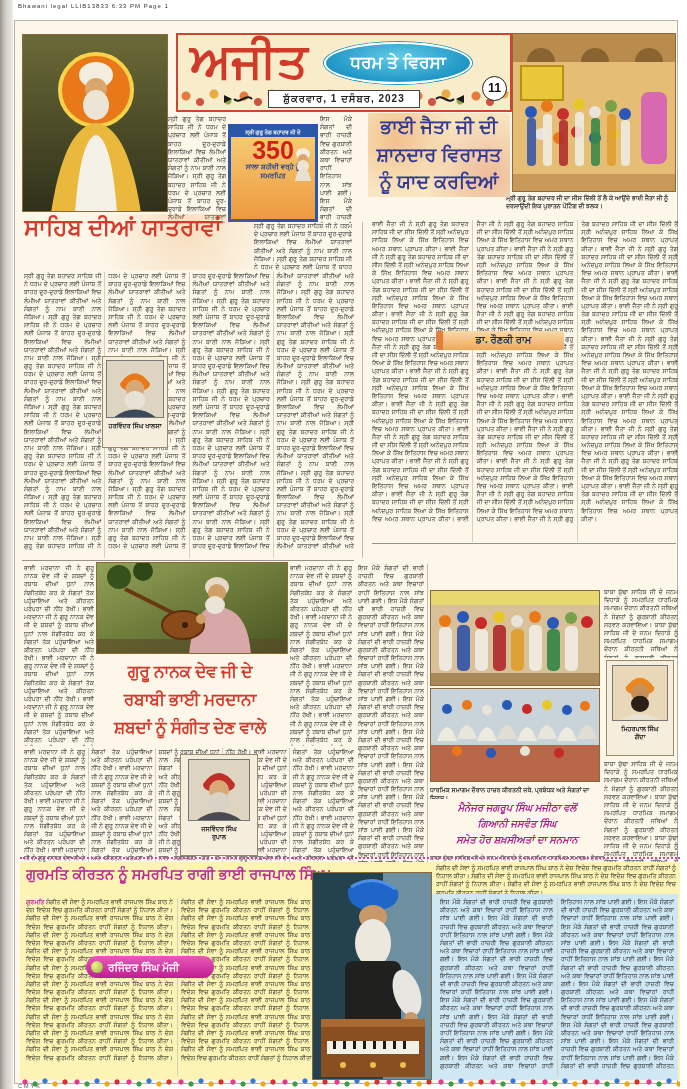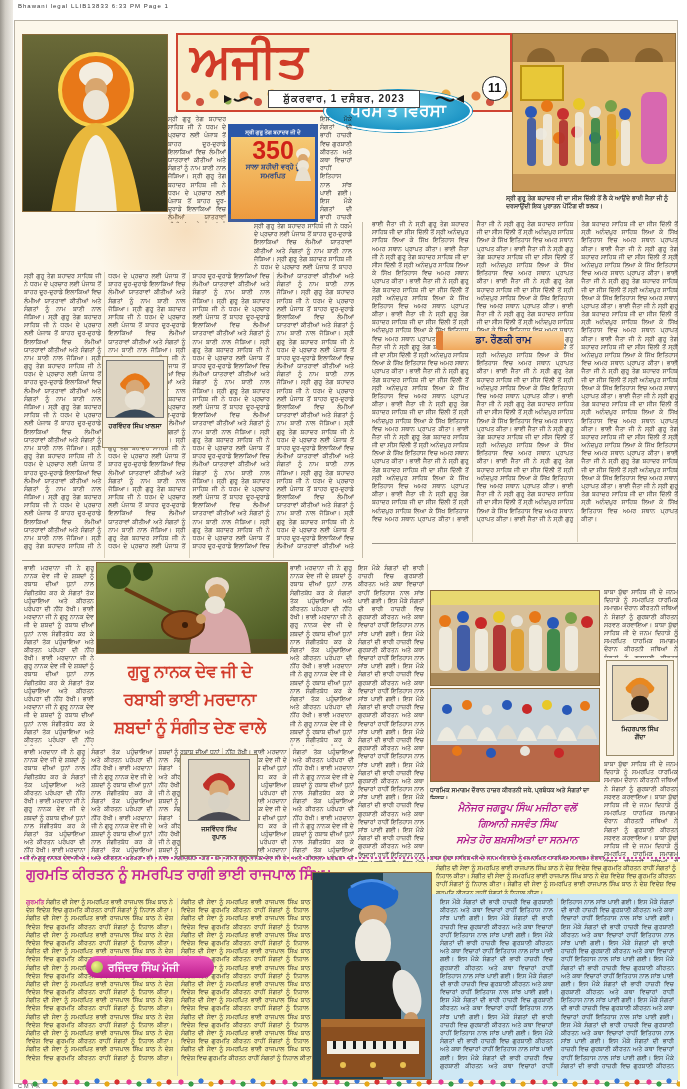--- a/index.html
+++ b/index.html
@@ -18,21 +18,21 @@
     background-image:
       radial-gradient(circle at 8px 10px,#e06828 4px,transparent 5px),
       radial-gradient(circle at 22px 16px,#c83828 3.5px,transparent 4.5px),
       radial-gradient(circle at 36px 8px,#e8a030 4px,transparent 5px),
       radial-gradient(circle at 50px 15px,#78a038 3px,transparent 4px);
     background-size:58px 24px;}
   .mast-title{left:12px;top:0px;font-size:48px;font-weight:bold;color:#d03a28;line-height:1.1;white-space:nowrap;}
   .section-badge{right:38px;top:7px;width:148px;height:42px;border-radius:50%;
     background:radial-gradient(ellipse at 50% 35%,#63cbe6,#1b93c4 75%);
     border:2px solid #fff;box-shadow:0 0 0 1px #1b93c4;box-sizing:border-box;
-    color:#fff;font-weight:bold;font-size:17px;text-align:center;line-height:38px;white-space:nowrap;overflow:hidden;margin-top:48px;}
+    color:#fff;font-weight:bold;font-size:17px;text-align:center;line-height:38px;white-space:nowrap;overflow:hidden;}
   .page-circle{right:3px;top:41px;width:25px;height:25px;border-radius:50%;background:#fff;
     border:1.5px solid #222;box-sizing:border-box;text-align:center;line-height:22px;
     font-size:12.5px;font-weight:bold;color:#111;}
   .date-row{left:0;right:0;bottom:2px;display:flex;justify-content:center;align-items:center;gap:14px;}
   .date-box{background:#fff;border:1px solid #444;padding:2px 14px;font-size:10px;font-weight:bold;
     color:#222;letter-spacing:1px;white-space:nowrap;}
   
   .painting{box-sizing:border-box;border:1px solid #8a6a3a;overflow:hidden;}
   
   .tb-headline{left:24px;top:214px;width:232px;height:56px;font-size:23px;font-weight:bold;
@@ -171,37 +171,43 @@
         <rect x="46" y="86" width="9" height="46" rx="4" fill="#b03030"></rect>
         <rect x="62" y="78" width="9" height="54" rx="4" fill="#f0ece0"></rect>
         <rect x="78" y="84" width="9" height="48" rx="4" fill="#3a8848"></rect>
         <rect x="94" y="80" width="9" height="52" rx="4" fill="#e0a030"></rect>
         <rect x="108" y="86" width="9" height="46" rx="4" fill="#f0ece0"></rect>
       </g>
     </svg>
   </div>
   <div class="abs caption" style="left:506px;top:194px;width:172px;height:24px;overflow:hidden;">ਸ੍ਰੀ ਗੁਰੂ ਤੇਗ ਬਹਾਦਰ ਜੀ ਦਾ ਸੀਸ ਦਿੱਲੀ ਤੋਂ ਲੈ ਕੇ ਆਉਂਦੇ ਭਾਈ ਜੈਤਾ ਜੀ ਨੂੰ ਦਰਸਾਉਂਦੀ ਇਕ ਪੁਰਾਤਨ ਪੇਂਟਿੰਗ ਦੀ ਝਲਕ।</div>
 
+  <div class="abs jaita-headline">
+    <div>ਭਾਈ ਜੈਤਾ ਜੀ ਦੀ</div>
+    <div>ਸ਼ਾਨਦਾਰ ਵਿਰਾਸਤ</div>
+    <div>ਨੂੰ ਯਾਦ ਕਰਦਿਆਂ</div>
+  </div>
 
   <div class="abs t6" style="left:168px;top:115px;width:58px;height:108px;">ਸ੍ਰੀ ਗੁਰੂ ਤੇਗ ਬਹਾਦਰ ਸਾਹਿਬ ਜੀ ਨੇ ਧਰਮ ਦੇ ਪ੍ਰਚਾਰ ਲਈ ਪੰਜਾਬ ਤੋਂ ਬਾਹਰ ਦੂਰ-ਦੁਰਾਡੇ ਇਲਾਕਿਆਂ ਵਿਚ ਲੰਮੀਆਂ ਯਾਤਰਾਵਾਂ ਕੀਤੀਆਂ ਅਤੇ ਸੰਗਤਾਂ ਨੂੰ ਨਾਮ ਬਾਣੀ ਨਾਲ ਜੋੜਿਆ। ਸ੍ਰੀ ਗੁਰੂ ਤੇਗ ਬਹਾਦਰ ਸਾਹਿਬ ਜੀ ਨੇ ਧਰਮ ਦੇ ਪ੍ਰਚਾਰ ਲਈ ਪੰਜਾਬ ਤੋਂ ਬਾਹਰ ਦੂਰ-ਦੁਰਾਡੇ ਇਲਾਕਿਆਂ ਵਿਚ ਲੰਮੀਆਂ ਯਾਤਰਾਵਾਂ ਕੀਤੀਆਂ ਅਤੇ ਸੰਗਤਾਂ ਨੂੰ ਨਾਮ ਬਾਣੀ ਨਾਲ ਜੋੜਿਆ। ਸ੍ਰੀ ਗੁਰੂ ਤੇਗ ਬਹਾਦਰ ਸਾਹਿਬ ਜੀ ਨੇ ਧਰਮ ਦੇ ਪ੍ਰਚਾਰ ਲਈ ਪੰਜਾਬ ਤੋਂ ਬਾਹਰ ਦੂਰ-ਦੁਰਾਡੇ ਇਲਾਕਿਆਂ ਵਿਚ ਲੰਮੀਆਂ ਯਾਤਰਾਵਾਂ ਕੀਤੀਆਂ ਅਤੇ ਸੰਗਤਾਂ ਨੂੰ ਨਾਮ ਬਾਣੀ ਨਾਲ ਜੋੜਿਆ। ਸ੍ਰੀ ਗੁਰੂ ਤੇਗ ਬਹਾਦਰ ਸਾਹਿਬ ਜੀ ਨੇ ਧਰਮ ਦੇ ਪ੍ਰਚਾਰ ਲਈ ਪੰਜਾਬ ਤੋਂ ਬਾਹਰ ਦੂਰ-ਦੁਰਾਡੇ ਇਲਾਕਿਆਂ ਵਿਚ ਲੰਮੀਆਂ ਯਾਤਰਾਵਾਂ ਕੀਤੀਆਂ ਅਤੇ ਸੰਗਤਾਂ ਨੂੰ ਨਾਮ ਬਾਣੀ ਨਾਲ ਜੋੜਿਆ। ਸ੍ਰੀ ਗੁਰੂ ਤੇਗ ਬਹਾਦਰ ਸਾਹਿਬ ਜੀ ਨੇ ਧਰਮ ਦੇ ਪ੍ਰਚਾਰ ਲਈ ਪੰਜਾਬ ਤੋਂ ਬਾਹਰ ਦੂਰ-ਦੁਰਾਡੇ ਇਲਾਕਿਆਂ ਵਿਚ ਲੰਮੀਆਂ ਯਾਤਰਾਵਾਂ ਕੀਤੀਆਂ ਅਤੇ ਸੰਗਤਾਂ ਨੂੰ ਨਾਮ ਬਾਣੀ ਨਾਲ ਜੋੜਿਆ।</div>
   <div class="abs emblem">
     <div class="ribbon">ਸ੍ਰੀ ਗੁਰੂ ਤੇਗ ਬਹਾਦਰ ਜੀ ਦੇ</div>
     <div class="num">350</div>
     <div class="ln">ਸਾਲਾ ਸ਼ਹੀਦੀ ਵਰ੍ਹੇ ਨੂੰ</div>
     <div class="ln">ਸਮਰਪਿਤ</div>
     <svg class="abs" style="right:2px;top:20px;" width="20" height="34" viewBox="0 0 20 34">
       <ellipse cx="10" cy="7" rx="7" ry="6" fill="#f3ede0"></ellipse>
       <circle cx="10" cy="12" r="5" fill="#d9a66e"></circle>
       <ellipse cx="10" cy="19" rx="6" ry="6" fill="#ece5d6"></ellipse>
       <path d="M2,34 C4,24 7,20 10,20 C13,20 16,24 18,34 Z" fill="#e8e0d0"></path>
     </svg>
   </div>
   <div class="abs t6" style="left:320px;top:115px;width:32px;height:108px;">ਇਸ ਮੌਕੇ ਸੰਗਤਾਂ ਦੀ ਭਾਰੀ ਹਾਜ਼ਰੀ ਵਿਚ ਗੁਰਬਾਣੀ ਕੀਰਤਨ ਅਤੇ ਕਥਾ ਵਿਚਾਰਾਂ ਰਾਹੀਂ ਇਤਿਹਾਸ ਨਾਲ ਸਾਂਝ ਪਾਈ ਗਈ। ਇਸ ਮੌਕੇ ਸੰਗਤਾਂ ਦੀ ਭਾਰੀ ਹਾਜ਼ਰੀ ਵਿਚ ਗੁਰਬਾਣੀ ਕੀਰਤਨ ਅਤੇ ਕਥਾ ਵਿਚਾਰਾਂ ਰਾਹੀਂ ਇਤਿਹਾਸ ਨਾਲ ਸਾਂਝ ਪਾਈ ਗਈ। ਇਸ ਮੌਕੇ ਸੰਗਤਾਂ ਦੀ ਭਾਰੀ ਹਾਜ਼ਰੀ ਵਿਚ ਗੁਰਬਾਣੀ ਕੀਰਤਨ ਅਤੇ ਕਥਾ ਵਿਚਾਰਾਂ ਰਾਹੀਂ ਇਤਿਹਾਸ ਨਾਲ ਸਾਂਝ ਪਾਈ ਗਈ। ਇਸ ਮੌਕੇ ਸੰਗਤਾਂ ਦੀ ਭਾਰੀ ਹਾਜ਼ਰੀ ਵਿਚ ਗੁਰਬਾਣੀ ਕੀਰਤਨ ਅਤੇ ਕਥਾ ਵਿਚਾਰਾਂ ਰਾਹੀਂ ਇਤਿਹਾਸ ਨਾਲ ਸਾਂਝ ਪਾਈ ਗਈ।</div>
 
   <div class="abs tb-headline">
+    <div>ਸਾਹਿਬ ਦੀਆਂ ਯਾਤਰਾਵਾਂ</div>
   </div>
   <div class="abs t6" style="left:254px;top:222px;width:98px;height:48px;">ਸ੍ਰੀ ਗੁਰੂ ਤੇਗ ਬਹਾਦਰ ਸਾਹਿਬ ਜੀ ਨੇ ਧਰਮ ਦੇ ਪ੍ਰਚਾਰ ਲਈ ਪੰਜਾਬ ਤੋਂ ਬਾਹਰ ਦੂਰ-ਦੁਰਾਡੇ ਇਲਾਕਿਆਂ ਵਿਚ ਲੰਮੀਆਂ ਯਾਤਰਾਵਾਂ ਕੀਤੀਆਂ ਅਤੇ ਸੰਗਤਾਂ ਨੂੰ ਨਾਮ ਬਾਣੀ ਨਾਲ ਜੋੜਿਆ। ਸ੍ਰੀ ਗੁਰੂ ਤੇਗ ਬਹਾਦਰ ਸਾਹਿਬ ਜੀ ਨੇ ਧਰਮ ਦੇ ਪ੍ਰਚਾਰ ਲਈ ਪੰਜਾਬ ਤੋਂ ਬਾਹਰ ਦੂਰ-ਦੁਰਾਡੇ ਇਲਾਕਿਆਂ ਵਿਚ ਲੰਮੀਆਂ ਯਾਤਰਾਵਾਂ ਕੀਤੀਆਂ ਅਤੇ ਸੰਗਤਾਂ ਨੂੰ ਨਾਮ ਬਾਣੀ ਨਾਲ ਜੋੜਿਆ। ਸ੍ਰੀ ਗੁਰੂ ਤੇਗ ਬਹਾਦਰ ਸਾਹਿਬ ਜੀ ਨੇ ਧਰਮ ਦੇ ਪ੍ਰਚਾਰ ਲਈ ਪੰਜਾਬ ਤੋਂ ਬਾਹਰ ਦੂਰ-ਦੁਰਾਡੇ ਇਲਾਕਿਆਂ ਵਿਚ ਲੰਮੀਆਂ ਯਾਤਰਾਵਾਂ ਕੀਤੀਆਂ ਅਤੇ ਸੰਗਤਾਂ ਨੂੰ ਨਾਮ ਬਾਣੀ ਨਾਲ ਜੋੜਿਆ। ਸ੍ਰੀ ਗੁਰੂ ਤੇਗ ਬਹਾਦਰ ਸਾਹਿਬ ਜੀ ਨੇ ਧਰਮ ਦੇ ਪ੍ਰਚਾਰ ਲਈ ਪੰਜਾਬ ਤੋਂ ਬਾਹਰ ਦੂਰ-ਦੁਰਾਡੇ ਇਲਾਕਿਆਂ ਵਿਚ ਲੰਮੀਆਂ ਯਾਤਰਾਵਾਂ ਕੀਤੀਆਂ ਅਤੇ ਸੰਗਤਾਂ ਨੂੰ ਨਾਮ ਬਾਣੀ ਨਾਲ ਜੋੜਿਆ।</div>
   <div class="abs t6 cols4" style="left:24px;top:272px;width:330px;height:286px;">ਸ੍ਰੀ ਗੁਰੂ ਤੇਗ ਬਹਾਦਰ ਸਾਹਿਬ ਜੀ ਨੇ ਧਰਮ ਦੇ ਪ੍ਰਚਾਰ ਲਈ ਪੰਜਾਬ ਤੋਂ ਬਾਹਰ ਦੂਰ-ਦੁਰਾਡੇ ਇਲਾਕਿਆਂ ਵਿਚ ਲੰਮੀਆਂ ਯਾਤਰਾਵਾਂ ਕੀਤੀਆਂ ਅਤੇ ਸੰਗਤਾਂ ਨੂੰ ਨਾਮ ਬਾਣੀ ਨਾਲ ਜੋੜਿਆ। ਸ੍ਰੀ ਗੁਰੂ ਤੇਗ ਬਹਾਦਰ ਸਾਹਿਬ ਜੀ ਨੇ ਧਰਮ ਦੇ ਪ੍ਰਚਾਰ ਲਈ ਪੰਜਾਬ ਤੋਂ ਬਾਹਰ ਦੂਰ-ਦੁਰਾਡੇ ਇਲਾਕਿਆਂ ਵਿਚ ਲੰਮੀਆਂ ਯਾਤਰਾਵਾਂ ਕੀਤੀਆਂ ਅਤੇ ਸੰਗਤਾਂ ਨੂੰ ਨਾਮ ਬਾਣੀ ਨਾਲ ਜੋੜਿਆ। ਸ੍ਰੀ ਗੁਰੂ ਤੇਗ ਬਹਾਦਰ ਸਾਹਿਬ ਜੀ ਨੇ ਧਰਮ ਦੇ ਪ੍ਰਚਾਰ ਲਈ ਪੰਜਾਬ ਤੋਂ ਬਾਹਰ ਦੂਰ-ਦੁਰਾਡੇ ਇਲਾਕਿਆਂ ਵਿਚ ਲੰਮੀਆਂ ਯਾਤਰਾਵਾਂ ਕੀਤੀਆਂ ਅਤੇ ਸੰਗਤਾਂ ਨੂੰ ਨਾਮ ਬਾਣੀ ਨਾਲ ਜੋੜਿਆ। ਸ੍ਰੀ ਗੁਰੂ ਤੇਗ ਬਹਾਦਰ ਸਾਹਿਬ ਜੀ ਨੇ ਧਰਮ ਦੇ ਪ੍ਰਚਾਰ ਲਈ ਪੰਜਾਬ ਤੋਂ ਬਾਹਰ ਦੂਰ-ਦੁਰਾਡੇ ਇਲਾਕਿਆਂ ਵਿਚ ਲੰਮੀਆਂ ਯਾਤਰਾਵਾਂ ਕੀਤੀਆਂ ਅਤੇ ਸੰਗਤਾਂ ਨੂੰ ਨਾਮ ਬਾਣੀ ਨਾਲ ਜੋੜਿਆ। ਸ੍ਰੀ ਗੁਰੂ ਤੇਗ ਬਹਾਦਰ ਸਾਹਿਬ ਜੀ ਨੇ ਧਰਮ ਦੇ ਪ੍ਰਚਾਰ ਲਈ ਪੰਜਾਬ ਤੋਂ ਬਾਹਰ ਦੂਰ-ਦੁਰਾਡੇ ਇਲਾਕਿਆਂ ਵਿਚ ਲੰਮੀਆਂ ਯਾਤਰਾਵਾਂ ਕੀਤੀਆਂ ਅਤੇ ਸੰਗਤਾਂ ਨੂੰ ਨਾਮ ਬਾਣੀ ਨਾਲ ਜੋੜਿਆ। ਸ੍ਰੀ ਗੁਰੂ ਤੇਗ ਬਹਾਦਰ ਸਾਹਿਬ ਜੀ ਨੇ ਧਰਮ ਦੇ ਪ੍ਰਚਾਰ ਲਈ ਪੰਜਾਬ ਤੋਂ ਬਾਹਰ ਦੂਰ-ਦੁਰਾਡੇ ਇਲਾਕਿਆਂ ਵਿਚ ਲੰਮੀਆਂ ਯਾਤਰਾਵਾਂ ਕੀਤੀਆਂ ਅਤੇ ਸੰਗਤਾਂ ਨੂੰ ਨਾਮ ਬਾਣੀ ਨਾਲ ਜੋੜਿਆ। ਸ੍ਰੀ ਗੁਰੂ ਤੇਗ ਬਹਾਦਰ ਸਾਹਿਬ ਜੀ ਨੇ ਧਰਮ ਦੇ ਪ੍ਰਚਾਰ ਲਈ ਪੰਜਾਬ ਤੋਂ ਬਾਹਰ ਦੂਰ-ਦੁਰਾਡੇ ਇਲਾਕਿਆਂ ਵਿਚ ਲੰਮੀਆਂ ਯਾਤਰਾਵਾਂ ਕੀਤੀਆਂ ਅਤੇ ਸੰਗਤਾਂ ਨੂੰ ਨਾਮ ਬਾਣੀ ਨਾਲ ਜੋੜਿਆ। ਸ੍ਰੀ ਗੁਰੂ ਤੇਗ ਬਹਾਦਰ ਸਾਹਿਬ ਜੀ ਨੇ ਧਰਮ ਦੇ ਪ੍ਰਚਾਰ ਲਈ ਪੰਜਾਬ ਤੋਂ ਬਾਹਰ ਦੂਰ-ਦੁਰਾਡੇ ਇਲਾਕਿਆਂ ਵਿਚ ਲੰਮੀਆਂ ਯਾਤਰਾਵਾਂ ਕੀਤੀਆਂ ਅਤੇ ਸੰਗਤਾਂ ਨੂੰ ਨਾਮ ਬਾਣੀ ਨਾਲ ਜੋੜਿਆ। ਸ੍ਰੀ ਗੁਰੂ ਤੇਗ ਬਹਾਦਰ ਸਾਹਿਬ ਜੀ ਨੇ ਧਰਮ ਦੇ ਪ੍ਰਚਾਰ ਲਈ ਪੰਜਾਬ ਤੋਂ ਬਾਹਰ ਦੂਰ-ਦੁਰਾਡੇ ਇਲਾਕਿਆਂ ਵਿਚ ਲੰਮੀਆਂ ਯਾਤਰਾਵਾਂ ਕੀਤੀਆਂ ਅਤੇ ਸੰਗਤਾਂ ਨੂੰ ਨਾਮ ਬਾਣੀ ਨਾਲ ਜੋੜਿਆ। ਸ੍ਰੀ ਗੁਰੂ ਤੇਗ ਬਹਾਦਰ ਸਾਹਿਬ ਜੀ ਨੇ ਧਰਮ ਦੇ ਪ੍ਰਚਾਰ ਲਈ ਪੰਜਾਬ ਤੋਂ ਬਾਹਰ ਦੂਰ-ਦੁਰਾਡੇ ਇਲਾਕਿਆਂ ਵਿਚ ਲੰਮੀਆਂ ਯਾਤਰਾਵਾਂ ਕੀਤੀਆਂ ਅਤੇ ਸੰਗਤਾਂ ਨੂੰ ਨਾਮ ਬਾਣੀ ਨਾਲ ਜੋੜਿਆ। ਸ੍ਰੀ ਗੁਰੂ ਤੇਗ ਬਹਾਦਰ ਸਾਹਿਬ ਜੀ ਨੇ ਧਰਮ ਦੇ ਪ੍ਰਚਾਰ ਲਈ ਪੰਜਾਬ ਤੋਂ ਬਾਹਰ ਦੂਰ-ਦੁਰਾਡੇ ਇਲਾਕਿਆਂ ਵਿਚ ਲੰਮੀਆਂ ਯਾਤਰਾਵਾਂ ਕੀਤੀਆਂ ਅਤੇ ਸੰਗਤਾਂ ਨੂੰ ਨਾਮ ਬਾਣੀ ਨਾਲ ਜੋੜਿਆ। ਸ੍ਰੀ ਗੁਰੂ ਤੇਗ ਬਹਾਦਰ ਸਾਹਿਬ ਜੀ ਨੇ ਧਰਮ ਦੇ ਪ੍ਰਚਾਰ ਲਈ ਪੰਜਾਬ ਤੋਂ ਬਾਹਰ ਦੂਰ-ਦੁਰਾਡੇ ਇਲਾਕਿਆਂ ਵਿਚ ਲੰਮੀਆਂ ਯਾਤਰਾਵਾਂ ਕੀਤੀਆਂ ਅਤੇ ਸੰਗਤਾਂ ਨੂੰ ਨਾਮ ਬਾਣੀ ਨਾਲ ਜੋੜਿਆ। ਸ੍ਰੀ ਗੁਰੂ ਤੇਗ ਬਹਾਦਰ ਸਾਹਿਬ ਜੀ ਨੇ ਧਰਮ ਦੇ ਪ੍ਰਚਾਰ ਲਈ ਪੰਜਾਬ ਤੋਂ ਬਾਹਰ ਦੂਰ-ਦੁਰਾਡੇ ਇਲਾਕਿਆਂ ਵਿਚ ਲੰਮੀਆਂ ਯਾਤਰਾਵਾਂ ਕੀਤੀਆਂ ਅਤੇ ਸੰਗਤਾਂ ਨੂੰ ਨਾਮ ਬਾਣੀ ਨਾਲ ਜੋੜਿਆ। ਸ੍ਰੀ ਗੁਰੂ ਤੇਗ ਬਹਾਦਰ ਸਾਹਿਬ ਜੀ ਨੇ ਧਰਮ ਦੇ ਪ੍ਰਚਾਰ ਲਈ ਪੰਜਾਬ ਤੋਂ ਬਾਹਰ ਦੂਰ-ਦੁਰਾਡੇ ਇਲਾਕਿਆਂ ਵਿਚ ਲੰਮੀਆਂ ਯਾਤਰਾਵਾਂ ਕੀਤੀਆਂ ਅਤੇ ਸੰਗਤਾਂ ਨੂੰ ਨਾਮ ਬਾਣੀ ਨਾਲ ਜੋੜਿਆ। ਸ੍ਰੀ ਗੁਰੂ ਤੇਗ ਬਹਾਦਰ ਸਾਹਿਬ ਜੀ ਨੇ ਧਰਮ ਦੇ ਪ੍ਰਚਾਰ ਲਈ ਪੰਜਾਬ ਤੋਂ ਬਾਹਰ ਦੂਰ-ਦੁਰਾਡੇ ਇਲਾਕਿਆਂ ਵਿਚ ਲੰਮੀਆਂ ਯਾਤਰਾਵਾਂ ਕੀਤੀਆਂ ਅਤੇ ਸੰਗਤਾਂ ਨੂੰ ਨਾਮ ਬਾਣੀ ਨਾਲ ਜੋੜਿਆ। ਸ੍ਰੀ ਗੁਰੂ ਤੇਗ ਬਹਾਦਰ ਸਾਹਿਬ ਜੀ ਨੇ ਧਰਮ ਦੇ ਪ੍ਰਚਾਰ ਲਈ ਪੰਜਾਬ ਤੋਂ ਬਾਹਰ ਦੂਰ-ਦੁਰਾਡੇ ਇਲਾਕਿਆਂ ਵਿਚ ਲੰਮੀਆਂ ਯਾਤਰਾਵਾਂ ਕੀਤੀਆਂ ਅਤੇ ਸੰਗਤਾਂ ਨੂੰ ਨਾਮ ਬਾਣੀ ਨਾਲ ਜੋੜਿਆ। ਸ੍ਰੀ ਗੁਰੂ ਤੇਗ ਬਹਾਦਰ ਸਾਹਿਬ ਜੀ ਨੇ ਧਰਮ ਦੇ ਪ੍ਰਚਾਰ ਲਈ ਪੰਜਾਬ ਤੋਂ ਬਾਹਰ ਦੂਰ-ਦੁਰਾਡੇ ਇਲਾਕਿਆਂ ਵਿਚ ਲੰਮੀਆਂ ਯਾਤਰਾਵਾਂ ਕੀਤੀਆਂ ਅਤੇ ਸੰਗਤਾਂ ਨੂੰ ਨਾਮ ਬਾਣੀ ਨਾਲ ਜੋੜਿਆ। ਸ੍ਰੀ ਗੁਰੂ ਤੇਗ ਬਹਾਦਰ ਸਾਹਿਬ ਜੀ ਨੇ ਧਰਮ ਦੇ ਪ੍ਰਚਾਰ ਲਈ ਪੰਜਾਬ ਤੋਂ ਬਾਹਰ ਦੂਰ-ਦੁਰਾਡੇ ਇਲਾਕਿਆਂ ਵਿਚ ਲੰਮੀਆਂ ਯਾਤਰਾਵਾਂ ਕੀਤੀਆਂ ਅਤੇ ਸੰਗਤਾਂ ਨੂੰ ਨਾਮ ਬਾਣੀ ਨਾਲ ਜੋੜਿਆ। ਸ੍ਰੀ ਗੁਰੂ ਤੇਗ ਬਹਾਦਰ ਸਾਹਿਬ ਜੀ ਨੇ ਧਰਮ ਦੇ ਪ੍ਰਚਾਰ ਲਈ ਪੰਜਾਬ ਤੋਂ ਬਾਹਰ ਦੂਰ-ਦੁਰਾਡੇ ਇਲਾਕਿਆਂ ਵਿਚ ਲੰਮੀਆਂ ਯਾਤਰਾਵਾਂ ਕੀਤੀਆਂ ਅਤੇ ਸੰਗਤਾਂ ਨੂੰ ਨਾਮ ਬਾਣੀ ਨਾਲ ਜੋੜਿਆ। ਸ੍ਰੀ ਗੁਰੂ ਤੇਗ ਬਹਾਦਰ ਸਾਹਿਬ ਜੀ ਨੇ ਧਰਮ ਦੇ ਪ੍ਰਚਾਰ ਲਈ ਪੰਜਾਬ ਤੋਂ ਬਾਹਰ ਦੂਰ-ਦੁਰਾਡੇ ਇਲਾਕਿਆਂ ਵਿਚ ਲੰਮੀਆਂ ਯਾਤਰਾਵਾਂ ਕੀਤੀਆਂ ਅਤੇ ਸੰਗਤਾਂ ਨੂੰ ਨਾਮ ਬਾਣੀ ਨਾਲ ਜੋੜਿਆ। ਸ੍ਰੀ ਗੁਰੂ ਤੇਗ ਬਹਾਦਰ ਸਾਹਿਬ ਜੀ ਨੇ ਧਰਮ ਦੇ ਪ੍ਰਚਾਰ ਲਈ ਪੰਜਾਬ ਤੋਂ ਬਾਹਰ ਦੂਰ-ਦੁਰਾਡੇ ਇਲਾਕਿਆਂ ਵਿਚ ਲੰਮੀਆਂ ਯਾਤਰਾਵਾਂ ਕੀਤੀਆਂ ਅਤੇ ਸੰਗਤਾਂ ਨੂੰ ਨਾਮ ਬਾਣੀ ਨਾਲ ਜੋੜਿਆ। ਸ੍ਰੀ ਗੁਰੂ ਤੇਗ ਬਹਾਦਰ ਸਾਹਿਬ ਜੀ ਨੇ ਧਰਮ ਦੇ ਪ੍ਰਚਾਰ ਲਈ ਪੰਜਾਬ ਤੋਂ ਬਾਹਰ ਦੂਰ-ਦੁਰਾਡੇ ਇਲਾਕਿਆਂ ਵਿਚ ਲੰਮੀਆਂ ਯਾਤਰਾਵਾਂ ਕੀਤੀਆਂ ਅਤੇ ਸੰਗਤਾਂ ਨੂੰ ਨਾਮ ਬਾਣੀ ਨਾਲ ਜੋੜਿਆ। ਸ੍ਰੀ ਗੁਰੂ ਤੇਗ ਬਹਾਦਰ ਸਾਹਿਬ ਜੀ ਨੇ ਧਰਮ ਦੇ ਪ੍ਰਚਾਰ ਲਈ ਪੰਜਾਬ ਤੋਂ ਬਾਹਰ ਦੂਰ-ਦੁਰਾਡੇ ਇਲਾਕਿਆਂ ਵਿਚ ਲੰਮੀਆਂ ਯਾਤਰਾਵਾਂ ਕੀਤੀਆਂ ਅਤੇ ਸੰਗਤਾਂ ਨੂੰ ਨਾਮ ਬਾਣੀ ਨਾਲ ਜੋੜਿਆ। ਸ੍ਰੀ ਗੁਰੂ ਤੇਗ ਬਹਾਦਰ ਸਾਹਿਬ ਜੀ ਨੇ ਧਰਮ ਦੇ ਪ੍ਰਚਾਰ ਲਈ ਪੰਜਾਬ ਤੋਂ ਬਾਹਰ ਦੂਰ-ਦੁਰਾਡੇ ਇਲਾਕਿਆਂ ਵਿਚ ਲੰਮੀਆਂ ਯਾਤਰਾਵਾਂ ਕੀਤੀਆਂ ਅਤੇ ਸੰਗਤਾਂ ਨੂੰ ਨਾਮ ਬਾਣੀ ਨਾਲ ਜੋੜਿਆ। ਸ੍ਰੀ ਗੁਰੂ ਤੇਗ ਬਹਾਦਰ ਸਾਹਿਬ ਜੀ ਨੇ ਧਰਮ ਦੇ ਪ੍ਰਚਾਰ ਲਈ ਪੰਜਾਬ ਤੋਂ ਬਾਹਰ ਦੂਰ-ਦੁਰਾਡੇ ਇਲਾਕਿਆਂ ਵਿਚ ਲੰਮੀਆਂ ਯਾਤਰਾਵਾਂ ਕੀਤੀਆਂ ਅਤੇ ਸੰਗਤਾਂ ਨੂੰ ਨਾਮ ਬਾਣੀ ਨਾਲ ਜੋੜਿਆ। ਸ੍ਰੀ ਗੁਰੂ ਤੇਗ ਬਹਾਦਰ ਸਾਹਿਬ ਜੀ ਨੇ ਧਰਮ ਦੇ ਪ੍ਰਚਾਰ ਲਈ ਪੰਜਾਬ ਤੋਂ ਬਾਹਰ ਦੂਰ-ਦੁਰਾਡੇ ਇਲਾਕਿਆਂ ਵਿਚ ਲੰਮੀਆਂ ਯਾਤਰਾਵਾਂ ਕੀਤੀਆਂ ਅਤੇ ਸੰਗਤਾਂ ਨੂੰ ਨਾਮ ਬਾਣੀ ਨਾਲ ਜੋੜਿਆ। ਸ੍ਰੀ ਗੁਰੂ ਤੇਗ ਬਹਾਦਰ ਸਾਹਿਬ ਜੀ ਨੇ ਧਰਮ ਦੇ ਪ੍ਰਚਾਰ ਲਈ ਪੰਜਾਬ ਤੋਂ ਬਾਹਰ ਦੂਰ-ਦੁਰਾਡੇ ਇਲਾਕਿਆਂ ਵਿਚ ਲੰਮੀਆਂ ਯਾਤਰਾਵਾਂ ਕੀਤੀਆਂ ਅਤੇ ਸੰਗਤਾਂ ਨੂੰ ਨਾਮ ਬਾਣੀ ਨਾਲ ਜੋੜਿਆ। ਸ੍ਰੀ ਗੁਰੂ ਤੇਗ ਬਹਾਦਰ ਸਾਹਿਬ ਜੀ ਨੇ ਧਰਮ ਦੇ ਪ੍ਰਚਾਰ ਲਈ ਪੰਜਾਬ ਤੋਂ ਬਾਹਰ ਦੂਰ-ਦੁਰਾਡੇ ਇਲਾਕਿਆਂ ਵਿਚ ਲੰਮੀਆਂ ਯਾਤਰਾਵਾਂ ਕੀਤੀਆਂ ਅਤੇ ਸੰਗਤਾਂ ਨੂੰ ਨਾਮ ਬਾਣੀ ਨਾਲ ਜੋੜਿਆ। ਸ੍ਰੀ ਗੁਰੂ ਤੇਗ ਬਹਾਦਰ ਸਾਹਿਬ ਜੀ ਨੇ ਧਰਮ ਦੇ ਪ੍ਰਚਾਰ ਲਈ ਪੰਜਾਬ ਤੋਂ ਬਾਹਰ ਦੂਰ-ਦੁਰਾਡੇ ਇਲਾਕਿਆਂ ਵਿਚ ਲੰਮੀਆਂ ਯਾਤਰਾਵਾਂ ਕੀਤੀਆਂ ਅਤੇ ਸੰਗਤਾਂ ਨੂੰ ਨਾਮ ਬਾਣੀ ਨਾਲ ਜੋੜਿਆ। ਸ੍ਰੀ ਗੁਰੂ ਤੇਗ ਬਹਾਦਰ ਸਾਹਿਬ ਜੀ ਨੇ ਧਰਮ ਦੇ ਪ੍ਰਚਾਰ ਲਈ ਪੰਜਾਬ ਤੋਂ ਬਾਹਰ ਦੂਰ-ਦੁਰਾਡੇ ਇਲਾਕਿਆਂ ਵਿਚ ਲੰਮੀਆਂ ਯਾਤਰਾਵਾਂ ਕੀਤੀਆਂ ਅਤੇ ਸੰਗਤਾਂ ਨੂੰ ਨਾਮ ਬਾਣੀ ਨਾਲ ਜੋੜਿਆ।</div>
 
   <div class="abs photo-box" style="left:102px;top:356px;width:66px;height:92px;">
     <svg width="56" height="56" viewBox="0 0 60 60" style="margin-top:3px;border:1px solid #777;background:#ddd4c2;">
       <path d="M14,24 Q30,2 46,24 Q46,32 30,32 Q14,32 14,24Z" fill="#e87818"></path>
       <circle cx="30" cy="30" r="10" fill="#d8a876"></circle>
       <ellipse cx="30" cy="42" rx="11" ry="10" fill="#e8e2d4"></ellipse>
       <path d="M8,60 Q30,44 52,60 Z" fill="#3a4a5a"></path>

